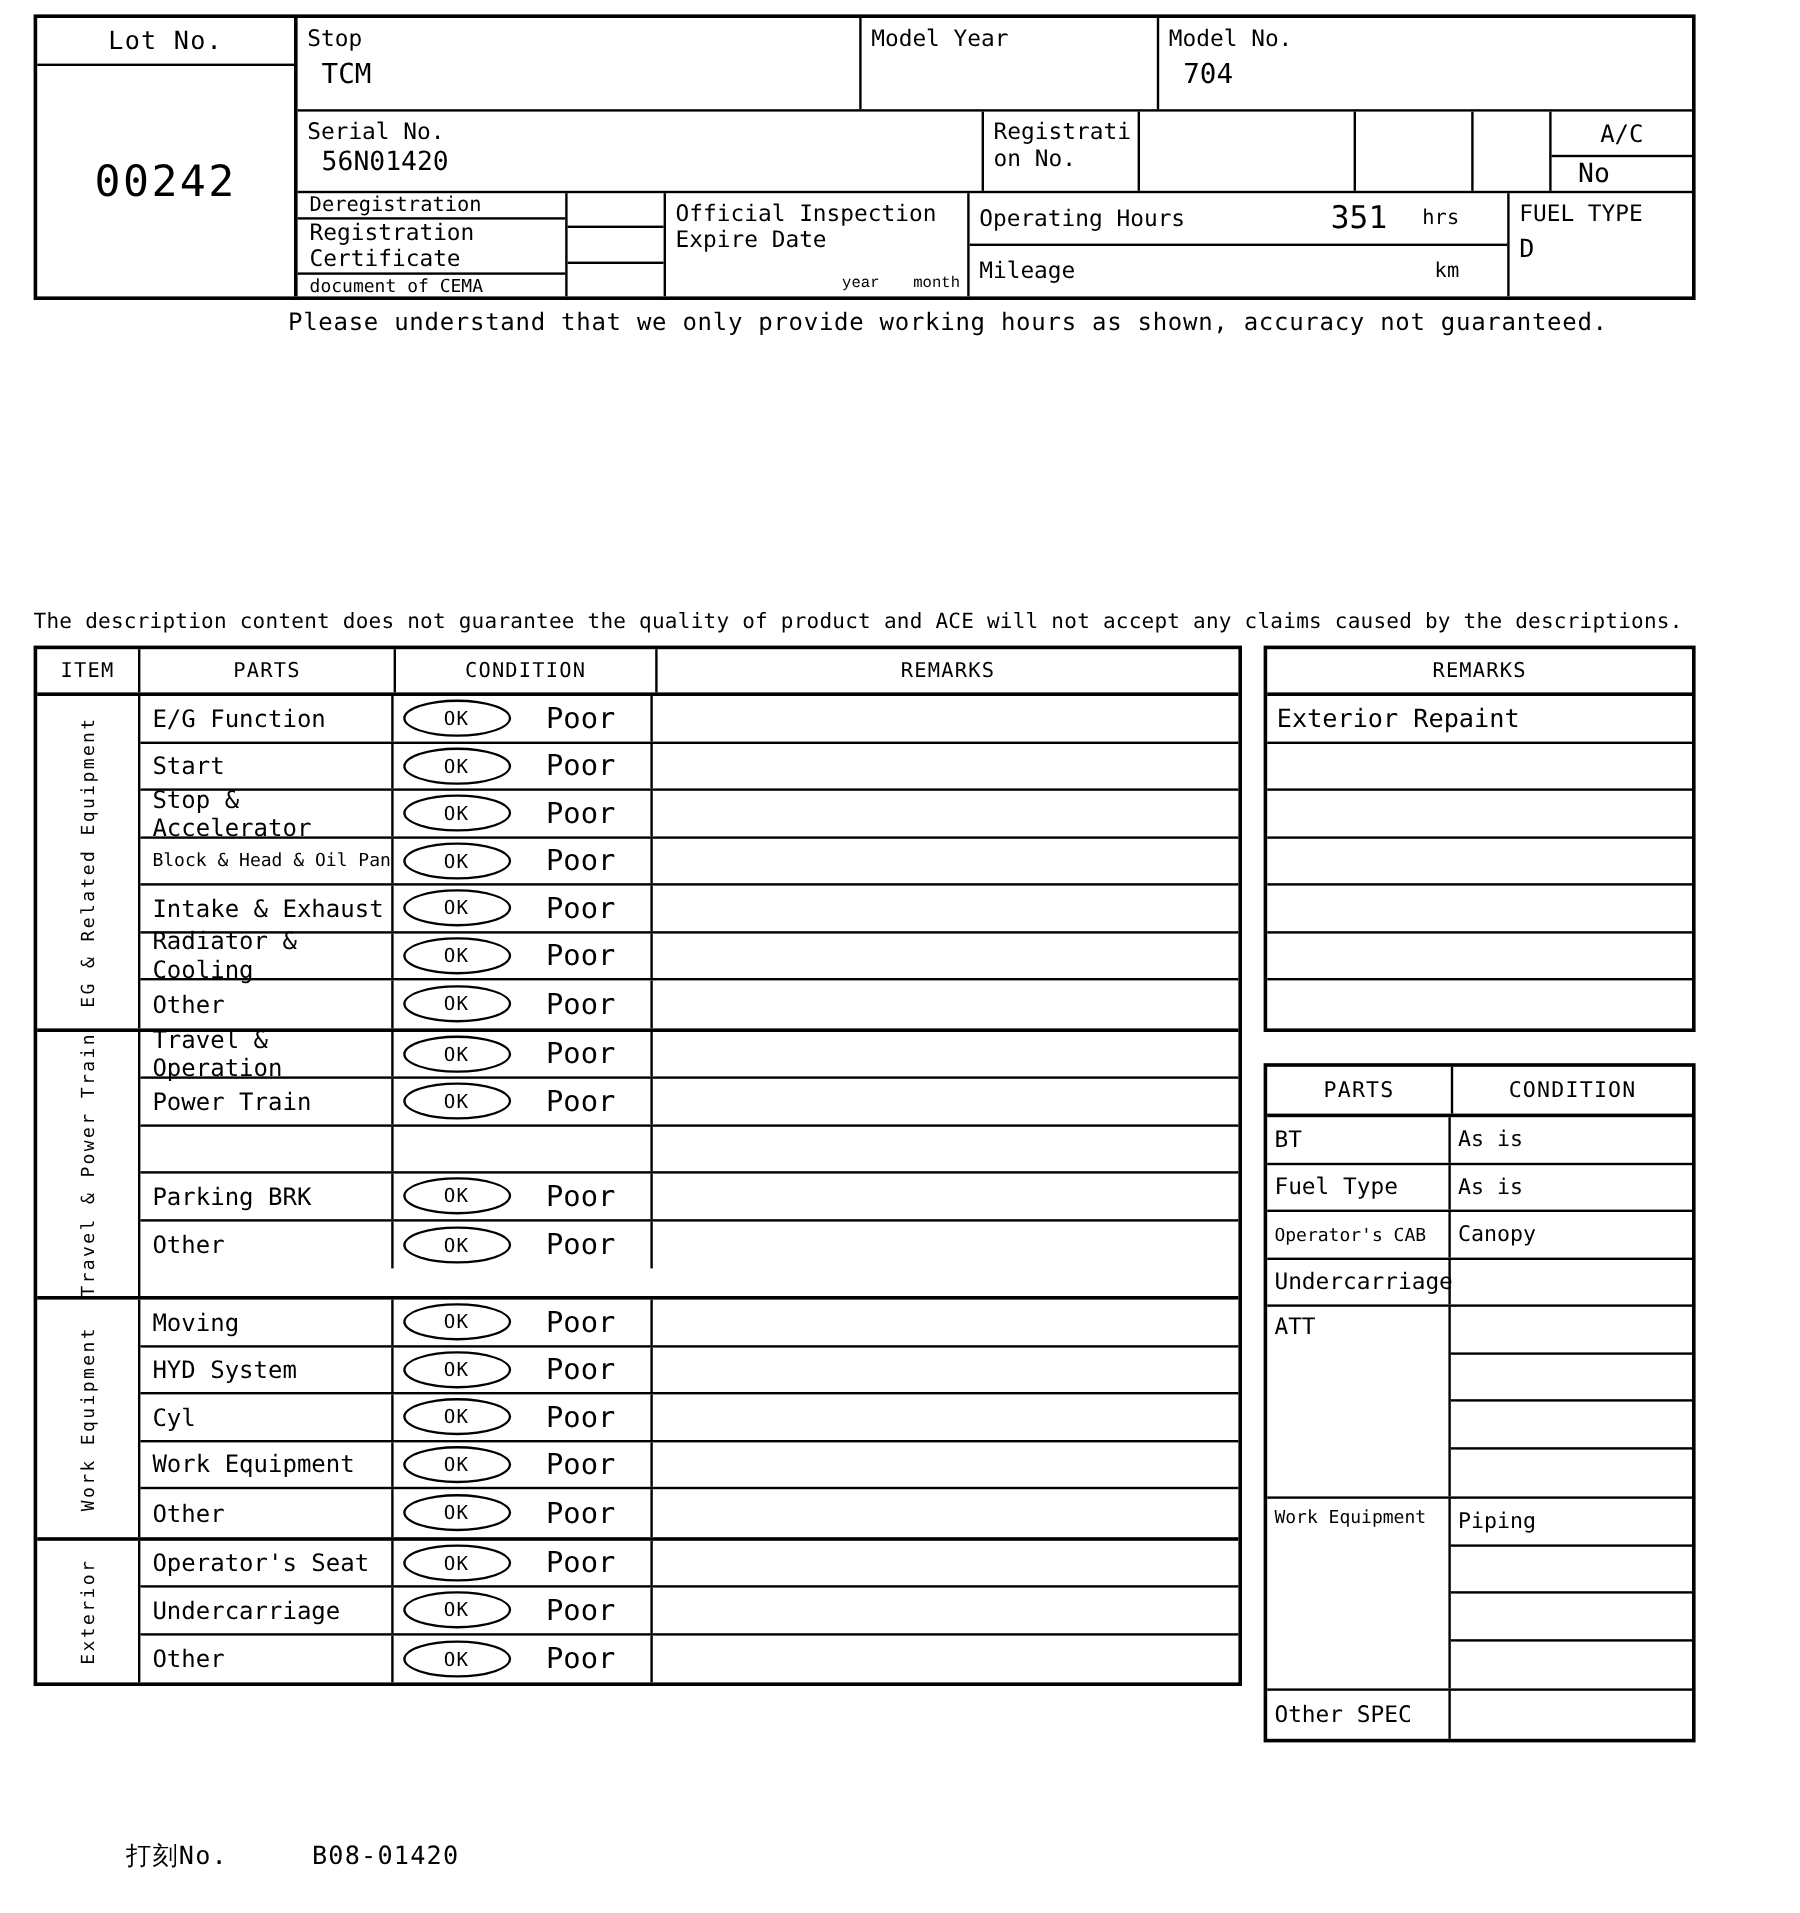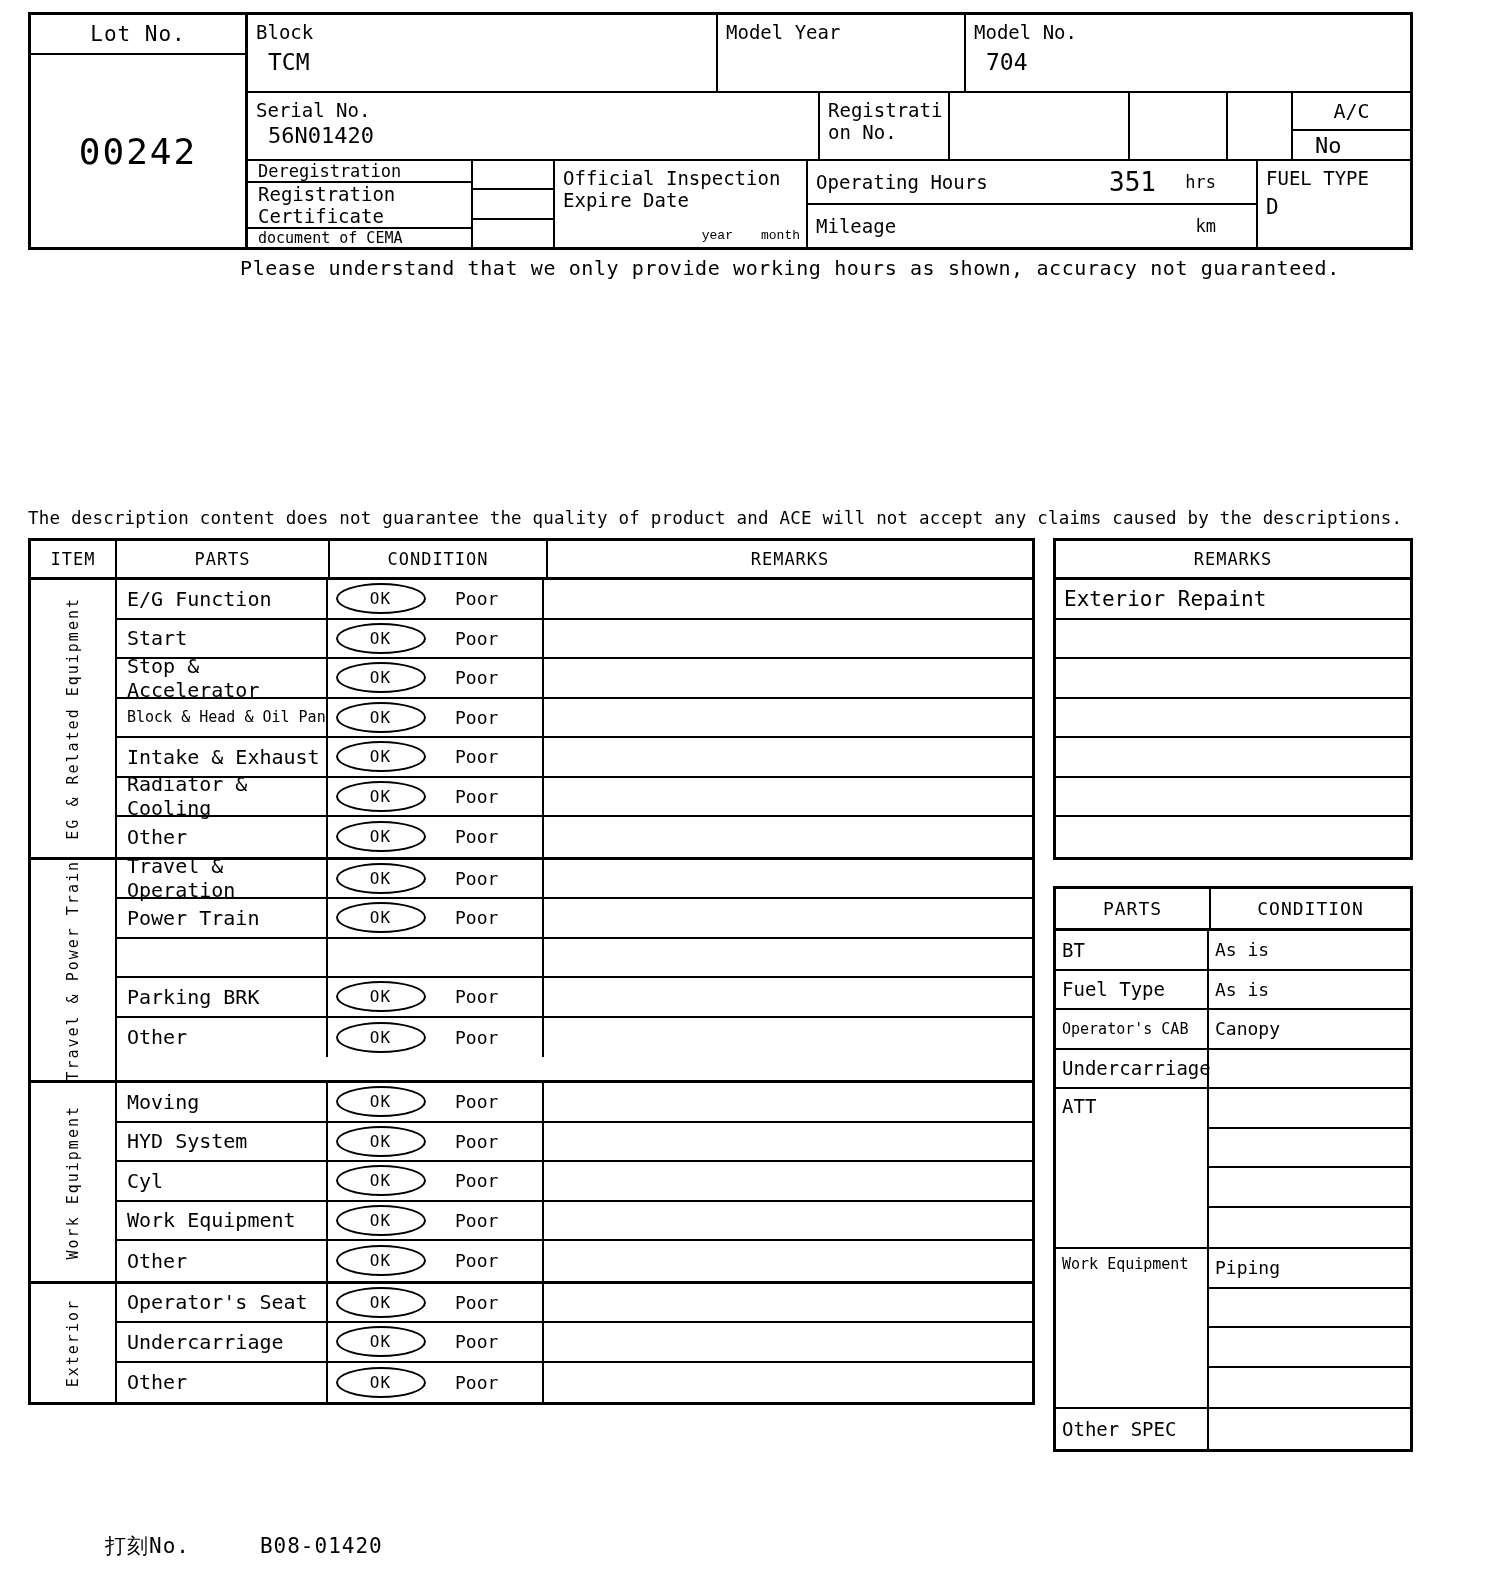--- a/index.html
+++ b/index.html
@@ -277,21 +277,21 @@
     border-radius: 50%;
     width: 86px;
     height: 27px;
     display: flex;
     align-items: center;
     justify-content: center;
     font-size: 16px;
     letter-spacing: 1px;
   }
   .poor {
-    font-size: 18px;
+    font-size: 24px;
     padding-left: 22px;
   }
   .r-rem {
     flex: 1;
     box-sizing: border-box;
     padding-left: 8px;
     display: flex;
     align-items: center;
     font-size: 18px;
   }
@@ -411,21 +411,21 @@
 
     <div class="lot-cell">
       <div class="lot-label">Lot No.</div>
       <div class="lot-value">00242</div>
     </div>
 
     <div class="hdr-right">
 
       <div class="hdr-row1">
         <div class="cellbox bd-r maker-cell">
-          <div class="lbl">Block</div>
+          <div class="lbl">Stop</div>
           <div class="val">TCM</div>
         </div>
         <div class="cellbox bd-r modelyear-cell">
           <div class="lbl">Model Year</div>
           <div class="val"></div>
         </div>
         <div class="cellbox modelno-cell">
           <div class="lbl">Model No.</div>
           <div class="val">704</div>
         </div>

